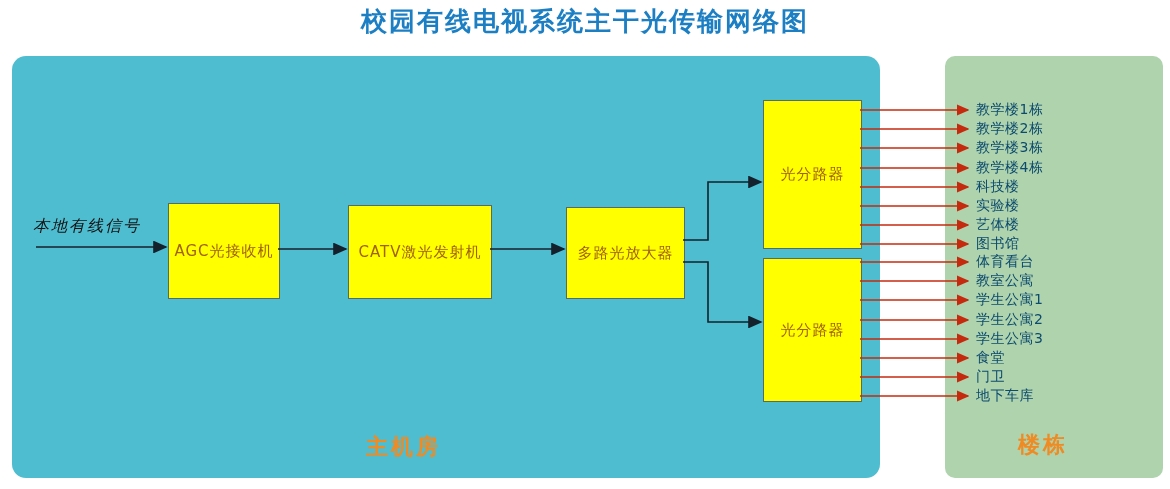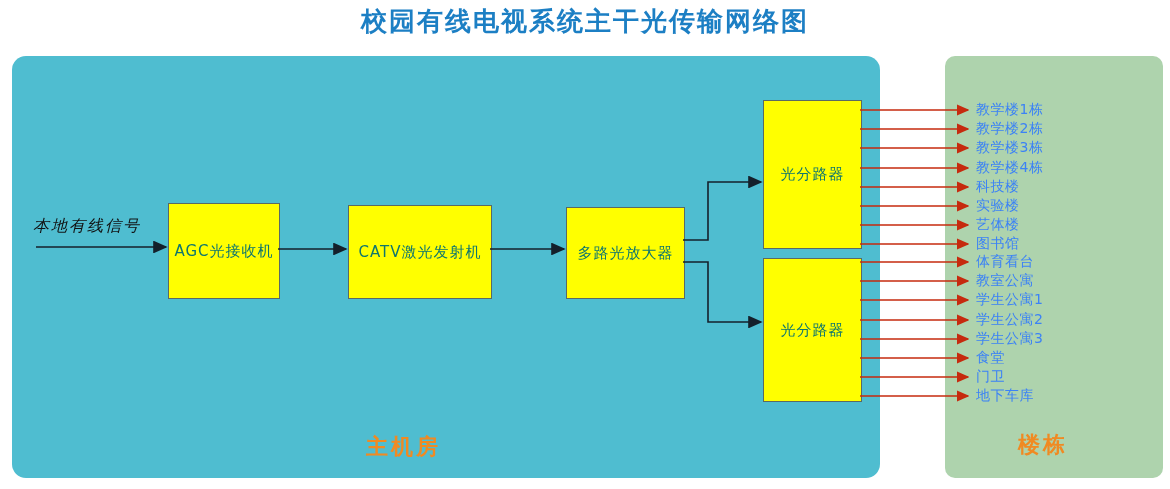--- a/index.html
+++ b/index.html
@@ -24,39 +24,39 @@
   .zone-label{
     position:absolute;color:#f08a22;font-size:22px;font-weight:bold;letter-spacing:3px;
     font-family:"DejaVu Sans","Liberation Sans",sans-serif;
   }
   #room-label{left:366px;top:432px;}
   #building-label{left:1018px;top:430px;}
 
   .node{
     position:absolute;background:#ffff00;border:1px solid #5a6a63;
     display:flex;align-items:center;justify-content:center;
-    color:#0f766e;font-size:15px;letter-spacing:1px;text-align:center;
+    color:#a16207;font-size:15px;letter-spacing:1px;text-align:center;
     font-family:"DejaVu Sans","Liberation Sans",sans-serif;
   }
   #node-agc{left:168px;top:203px;width:110px;height:94px;}
   #node-catv{left:348px;top:205px;width:142px;height:92px;}
   #node-amp{left:566px;top:207px;width:117px;height:90px;}
   #node-split1{left:763px;top:100px;width:97px;height:147px;}
   #node-split2{left:763px;top:258px;width:97px;height:142px;}
 
   #src-label{
     position:absolute;left:33px;top:216px;color:#111111;font-size:16px;letter-spacing:2px;
     font-family:"DejaVu Sans","Liberation Sans",sans-serif;
     font-style:italic;
   }
 
   svg#wires{position:absolute;left:0;top:0;width:1170px;height:489px;pointer-events:none;}
 
   .dest{
-    position:absolute;color:#3b82f6;font-size:14px;white-space:nowrap;letter-spacing:0.5px;
+    position:absolute;color:#0c4a6e;font-size:14px;white-space:nowrap;letter-spacing:0.5px;
     font-family:"DejaVu Sans","Liberation Sans",sans-serif;
   }
 
   #watermark{
     position:absolute;left:1022px;top:437px;width:148px;height:52px;
     opacity:.72;pointer-events:none;
   }
   #wm-text{
     position:absolute;left:38px;top:4px;color:#ffffff;font-size:21px;font-weight:bold;
     letter-spacing:1px;font-family:"DejaVu Sans","Liberation Sans",sans-serif;

